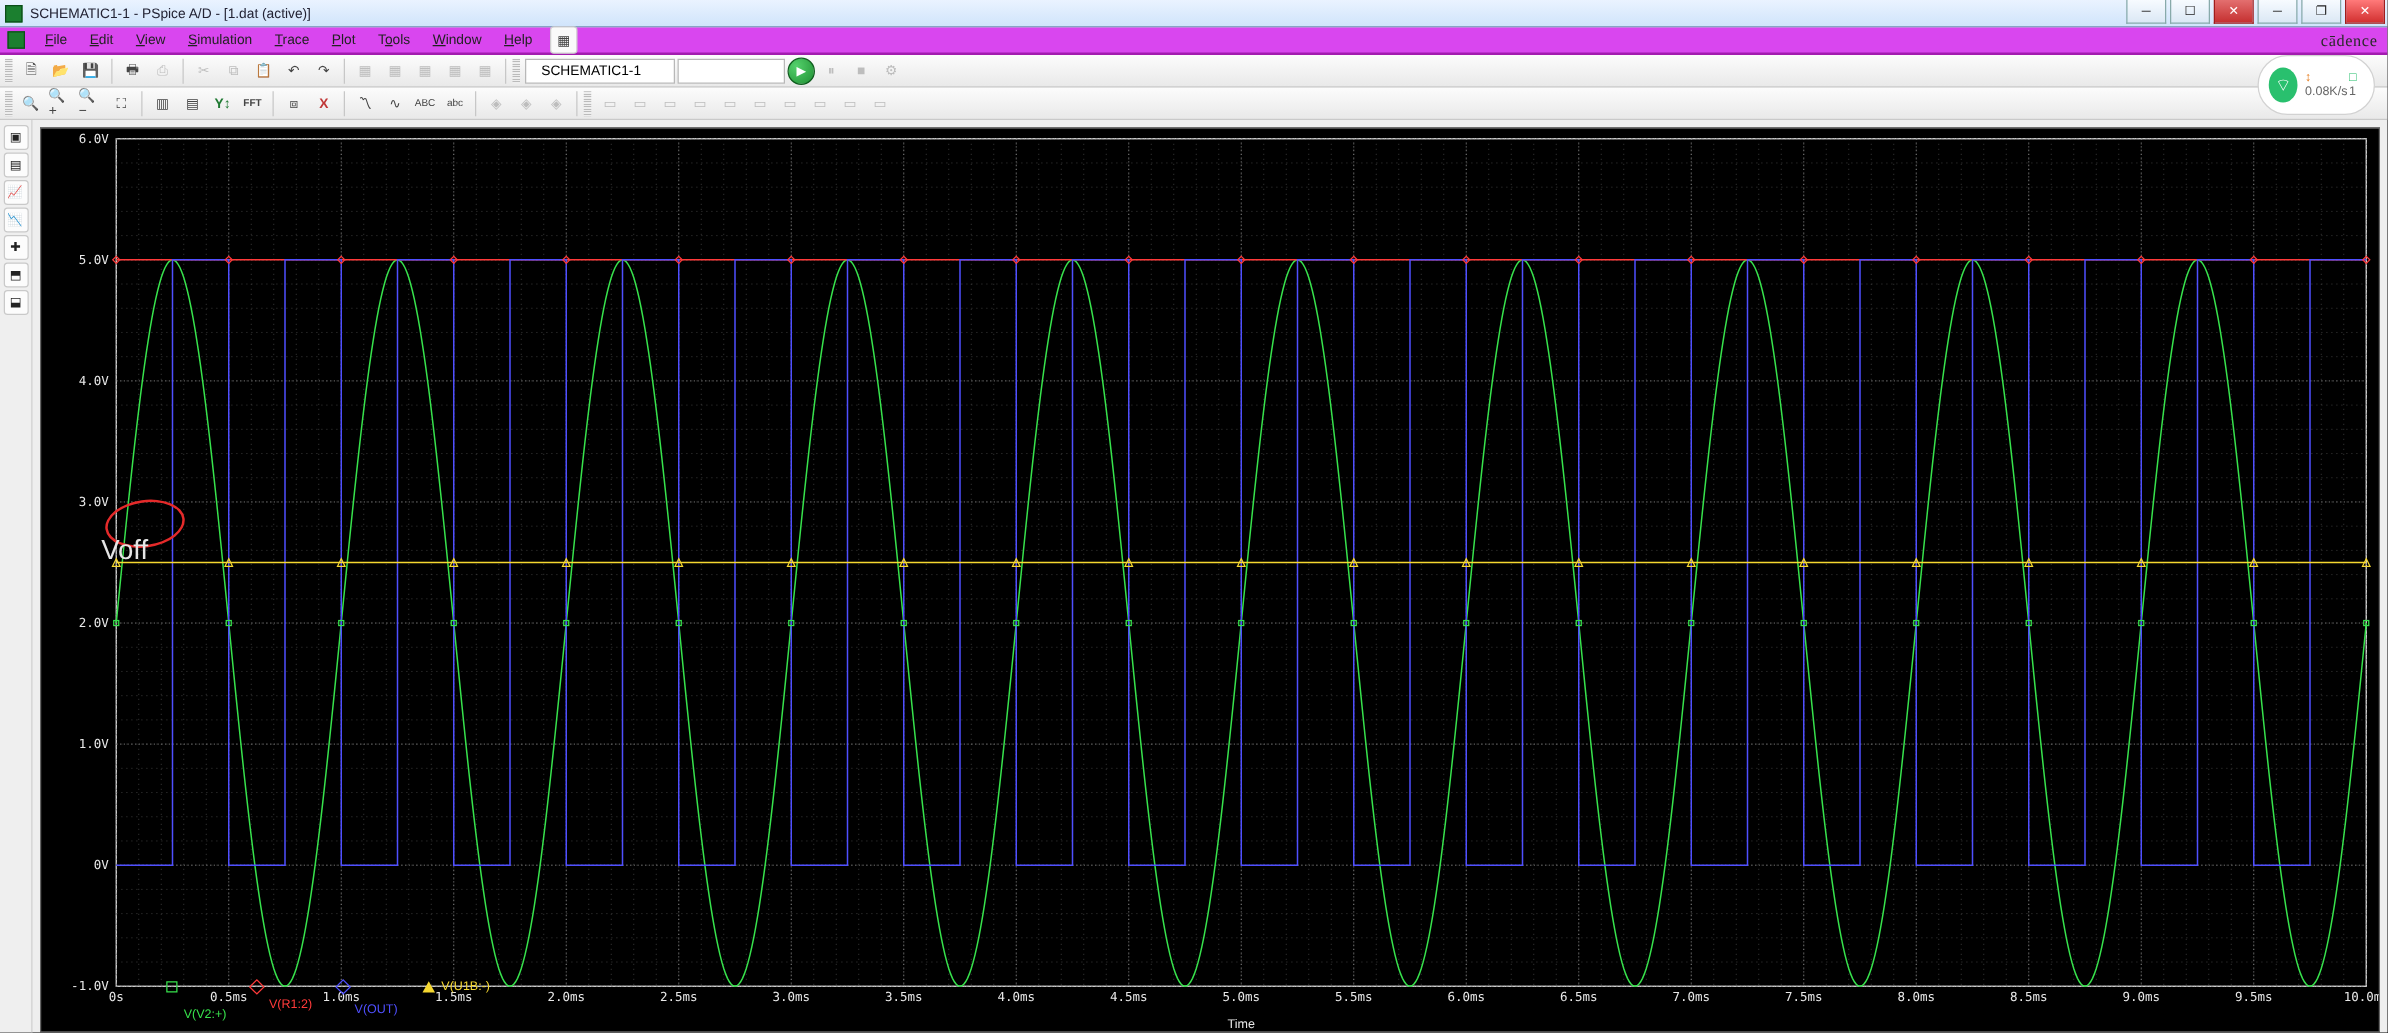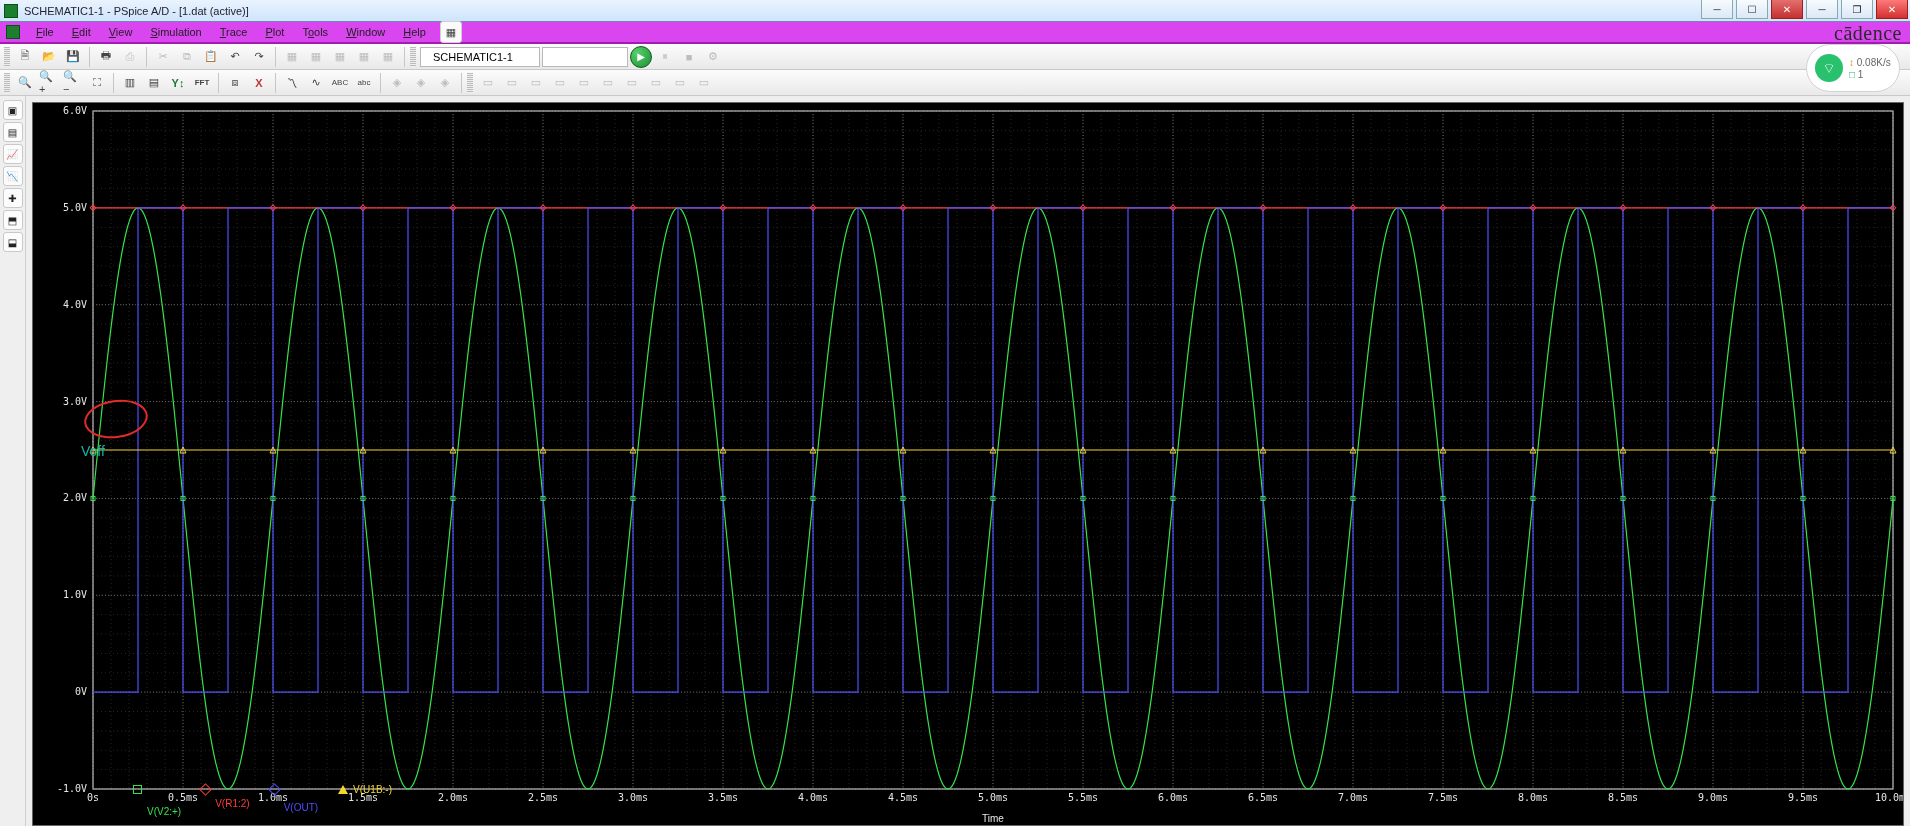--- a/index.html
+++ b/index.html
@@ -32,21 +32,21 @@
     display:flex;align-items:center;padding:0 6px;gap:2px;
     position:relative;
   }
   .menubar .mini-icon{
     width:14px;height:14px;background:#1b7f2f;border:1px solid #0c4d19;display:inline-block;margin-right:6px;
   }
   .menu-item{padding:2px 8px;border-radius:3px;cursor:default;}
   .menu-item u{text-decoration:underline;}
   .menubar .brand{
     position:absolute;right:8px;top:0;height:22px;display:flex;align-items:center;
-    font-family:"Times New Roman",serif;font-size:20px;letter-spacing:0.5px;color:#2a2a2a;font-weight:400;
+    font-family:"Times New Roman",serif;font-size:13px;letter-spacing:0.5px;color:#2a2a2a;font-weight:400;
   }
 
   
   .toolbar-row{
     height:26px;background:linear-gradient(#fcfcfc,#e9e9e9);
     border-bottom:1px solid #c9c9c9;display:flex;align-items:center;padding:0 4px;gap:2px;
   }
   .tb-sep{width:1px;height:20px;background:#c7c7c7;margin:0 3px;}
   .tb-handle{width:6px;height:20px;background:repeating-linear-gradient(#bbb,#bbb 1px,#eee 1px,#eee 2px);margin-right:2px;}
   .tb-btn{
@@ -67,21 +67,21 @@
   
   .net-widget{
     position:absolute;right:10px;top:0;height:48px;width:94px;margin-top:-0px;
     background:#fff;border:1px solid #d2d2d2;border-radius:24px 24px 24px 24px;
     display:flex;align-items:center;gap:6px;padding:0 8px;font-size:10px;color:#666;
     z-index:5;
   }
   .net-widget .wifi{
     width:28px;height:28px;border-radius:50%;background:#29c06e;display:flex;align-items:center;justify-content:center;color:#fff;font-size:14px;
   }
-  .net-widget .stats{display:flex;flex-direction:column;gap:1px;}
+  .net-widget .stats{display:flex;flex-direction:row;gap:1px;}
   .net-widget .stats .up::before{content:"↕ ";color:#e77c1c;}
   .net-widget .stats .dn::before{content:"□ ";color:#29c06e;}
 
   
   .workspace{display:flex;height:calc(100% - 22px - 22px - 26px - 26px);}
   .left-dock{
     width:26px;background:#efefef;border-right:1px solid #cfcfcf;
     display:flex;flex-direction:column;align-items:center;padding-top:4px;gap:2px;
   }
   .dock-btn{
@@ -95,21 +95,21 @@
     background:#000;border:1px solid #666;
   }
   svg{display:block;}
 
   .annot-circle{
     position:absolute;left:51px;top:297px;width:64px;height:38px;
     border:2px solid #e52a2a;border-radius:50%;pointer-events:none;
     transform:rotate(-8deg);
   }
   .annot-label{
-    position:absolute;left:48px;top:340px;color:#14b8a6;font-size:14px;pointer-events:none;
+    position:absolute;left:48px;top:324px;color:#e5e5e5;font-size:22px;pointer-events:none;
   }
 
   .legend{
     position:absolute;left:100px;bottom:8px;display:flex;gap:20px;font-size:10px;color:#bbb;
     align-items:center;
   }
   .legend-item{display:flex;align-items:center;gap:5px;}
   .lg-mark{width:9px;height:9px;display:inline-block;}
   .lg-sq{border:1px solid;}
   .lg-diam{transform:rotate(45deg);border:1px solid;}

